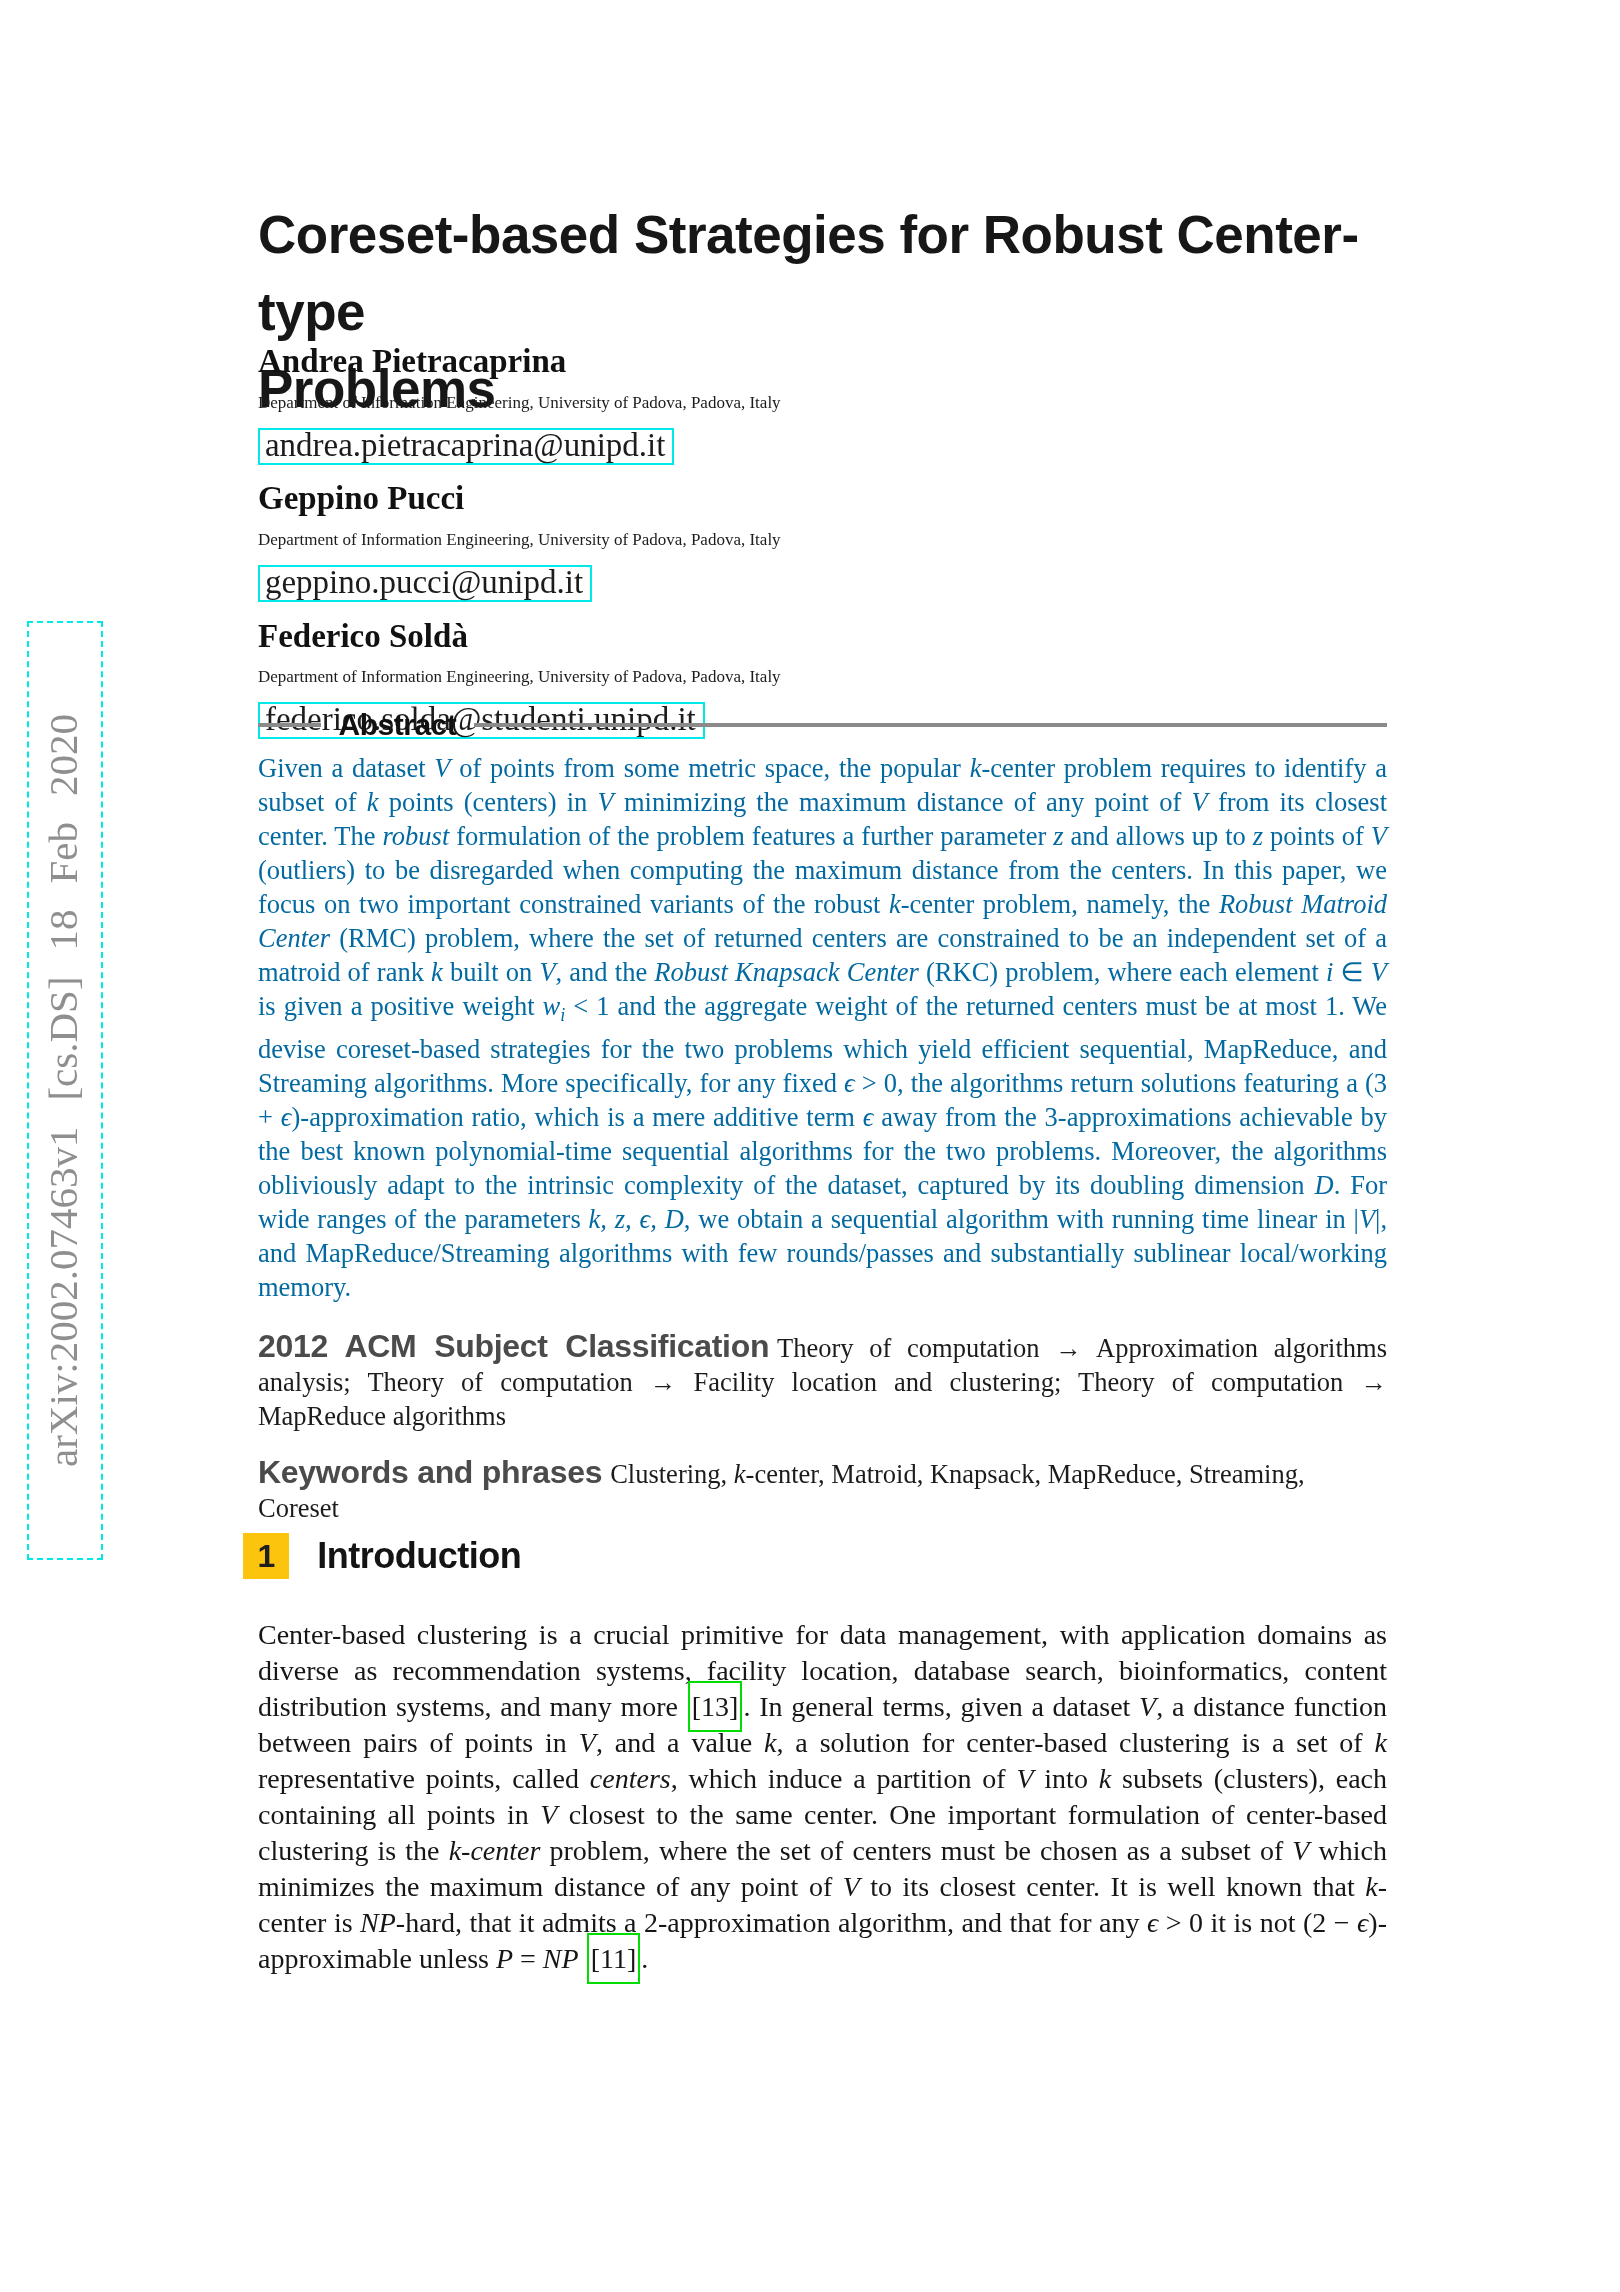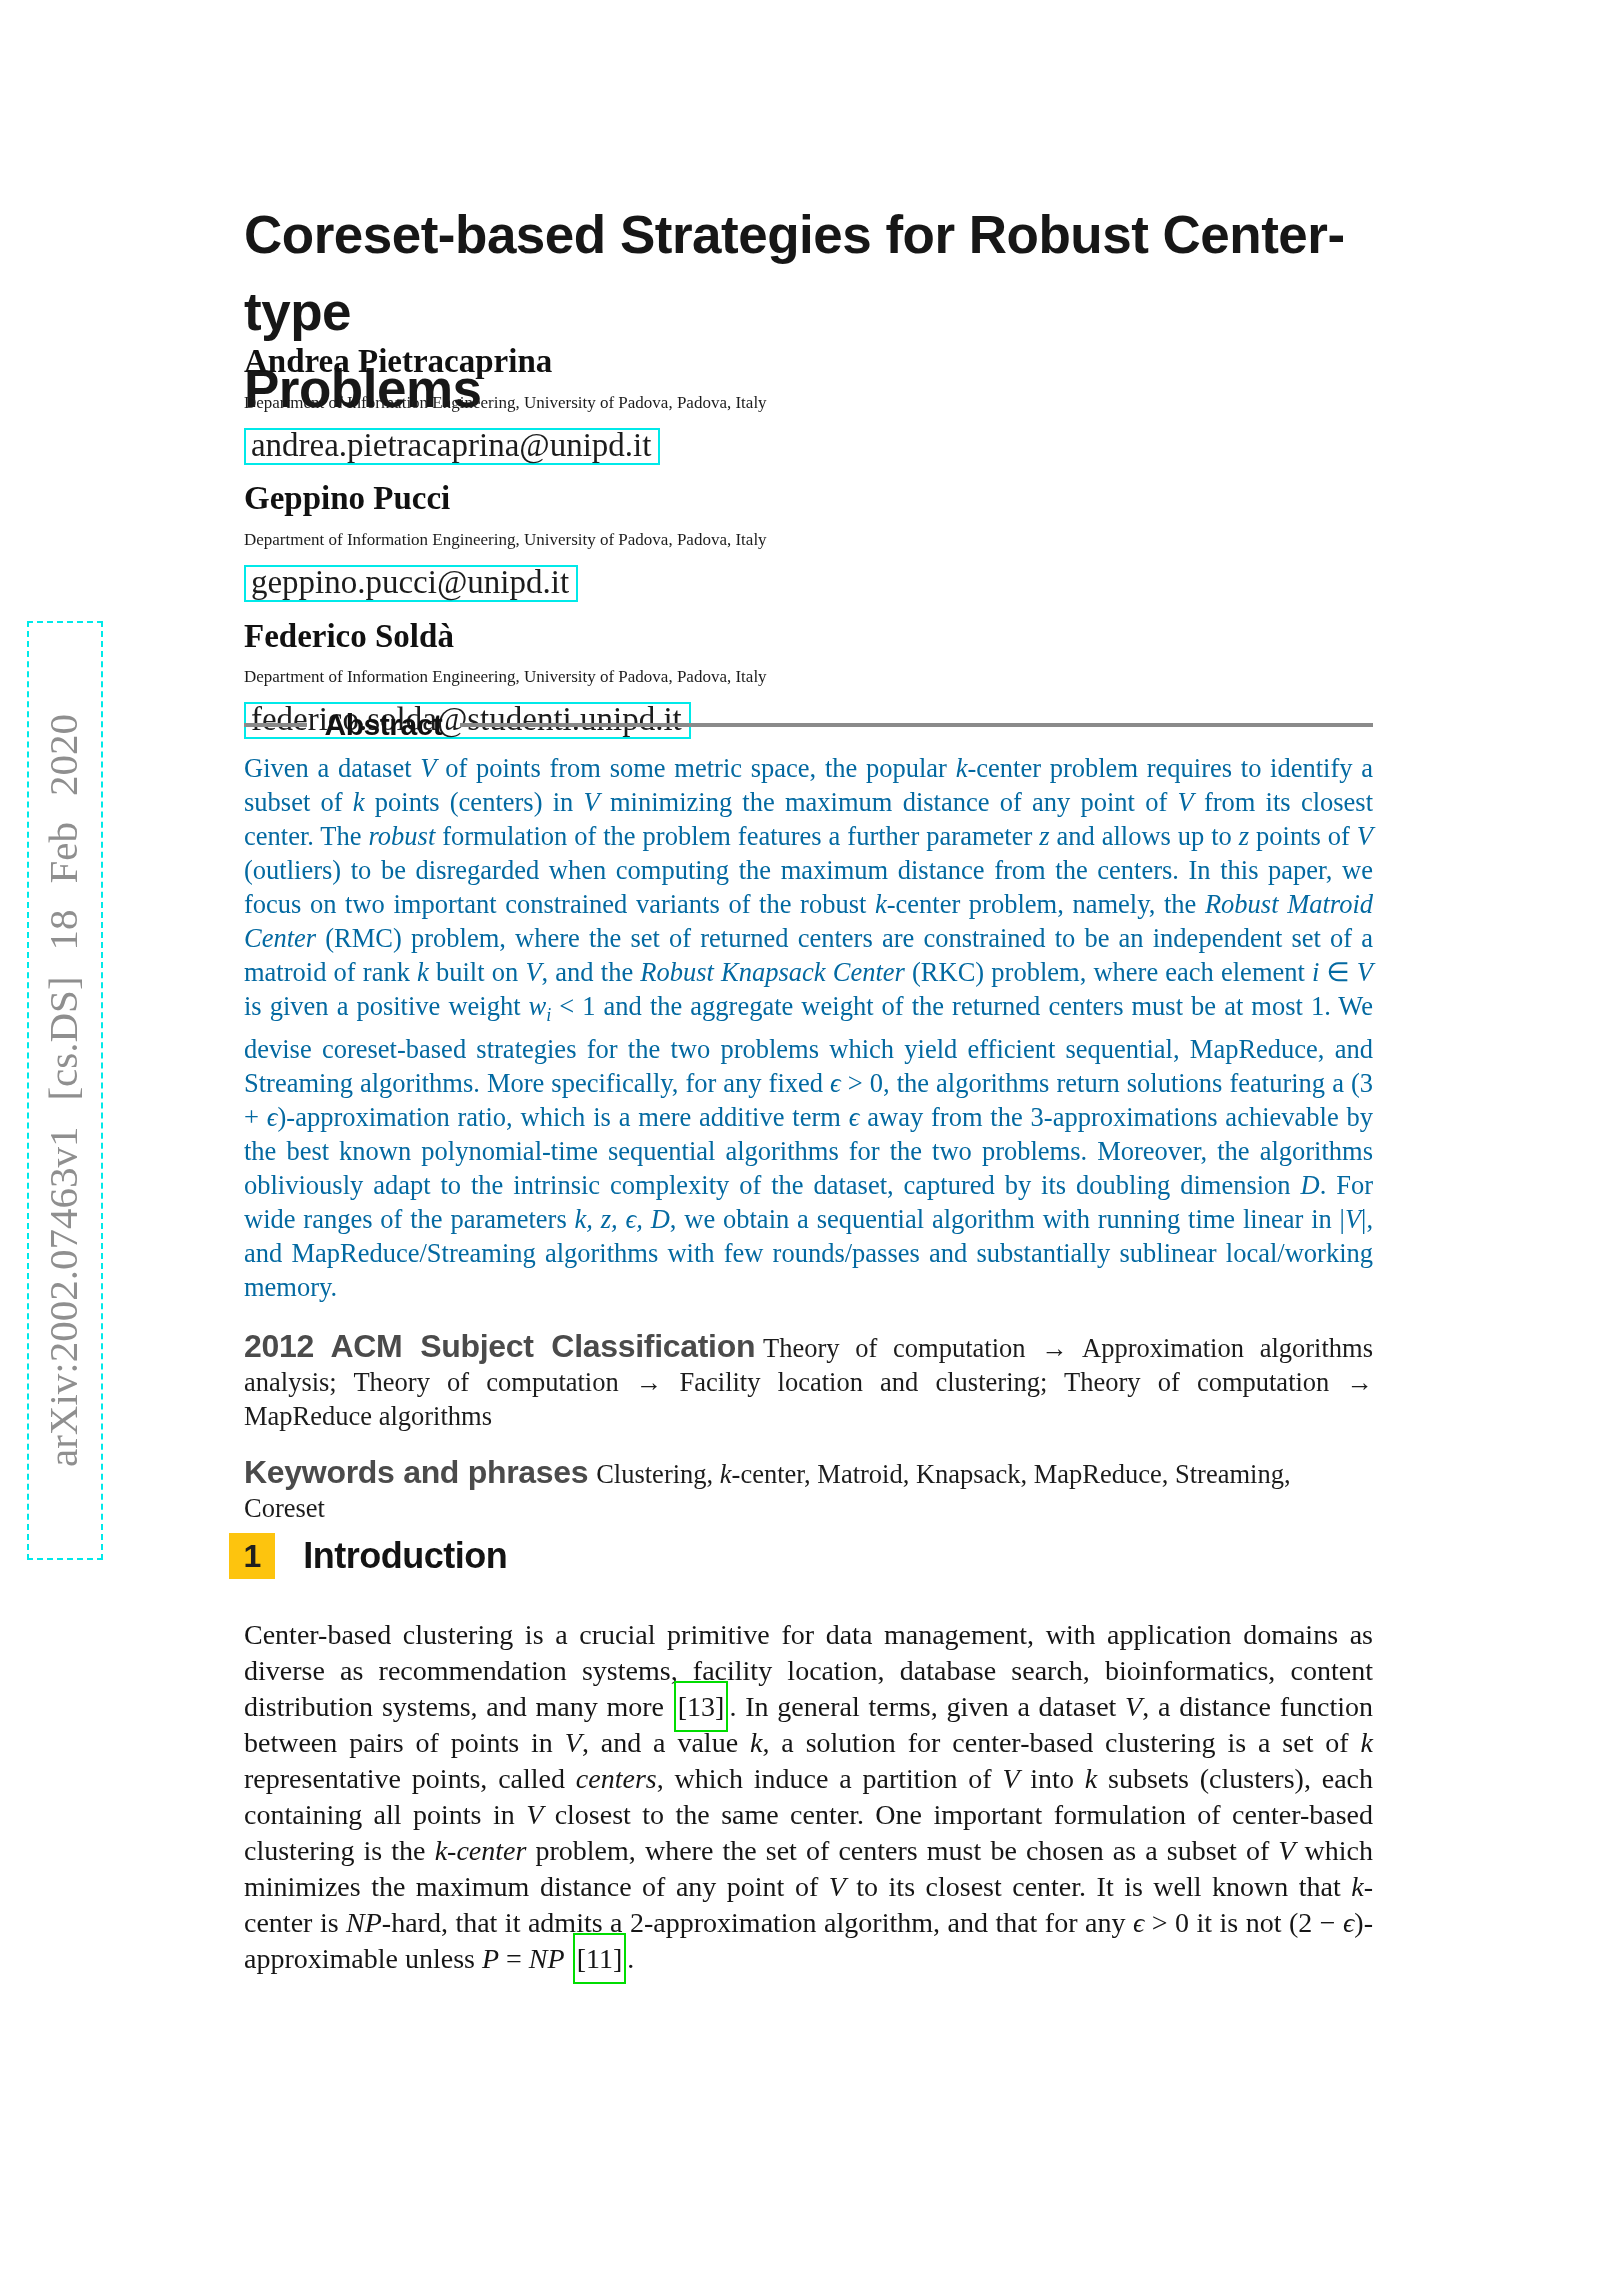--- a/index.html
+++ b/index.html
@@ -17,21 +17,21 @@
   .wm-text {
     width:100%; height:100%;
     writing-mode:vertical-rl; transform:rotate(180deg);
     text-align:center;
     font-family:"Liberation Serif", serif;
     font-size:41px; line-height:69px; color:#8f8f8f;
     word-spacing:15.7px; white-space:nowrap;
   }
 
   
-  .content { position:absolute; left:244px; width:1129px; }
+  .content { position:absolute; left:258px; width:1129px; }
 
   #title-block { top:196px; }
   .title-line {
     font-family:"Liberation Sans", sans-serif;
     font-weight:bold; font-size:53px; line-height:77px;
     letter-spacing:-0.5px; color:#171717;
   }
 
   #authors-block { top:341px; }
   .author { margin-bottom:13.7px; }

